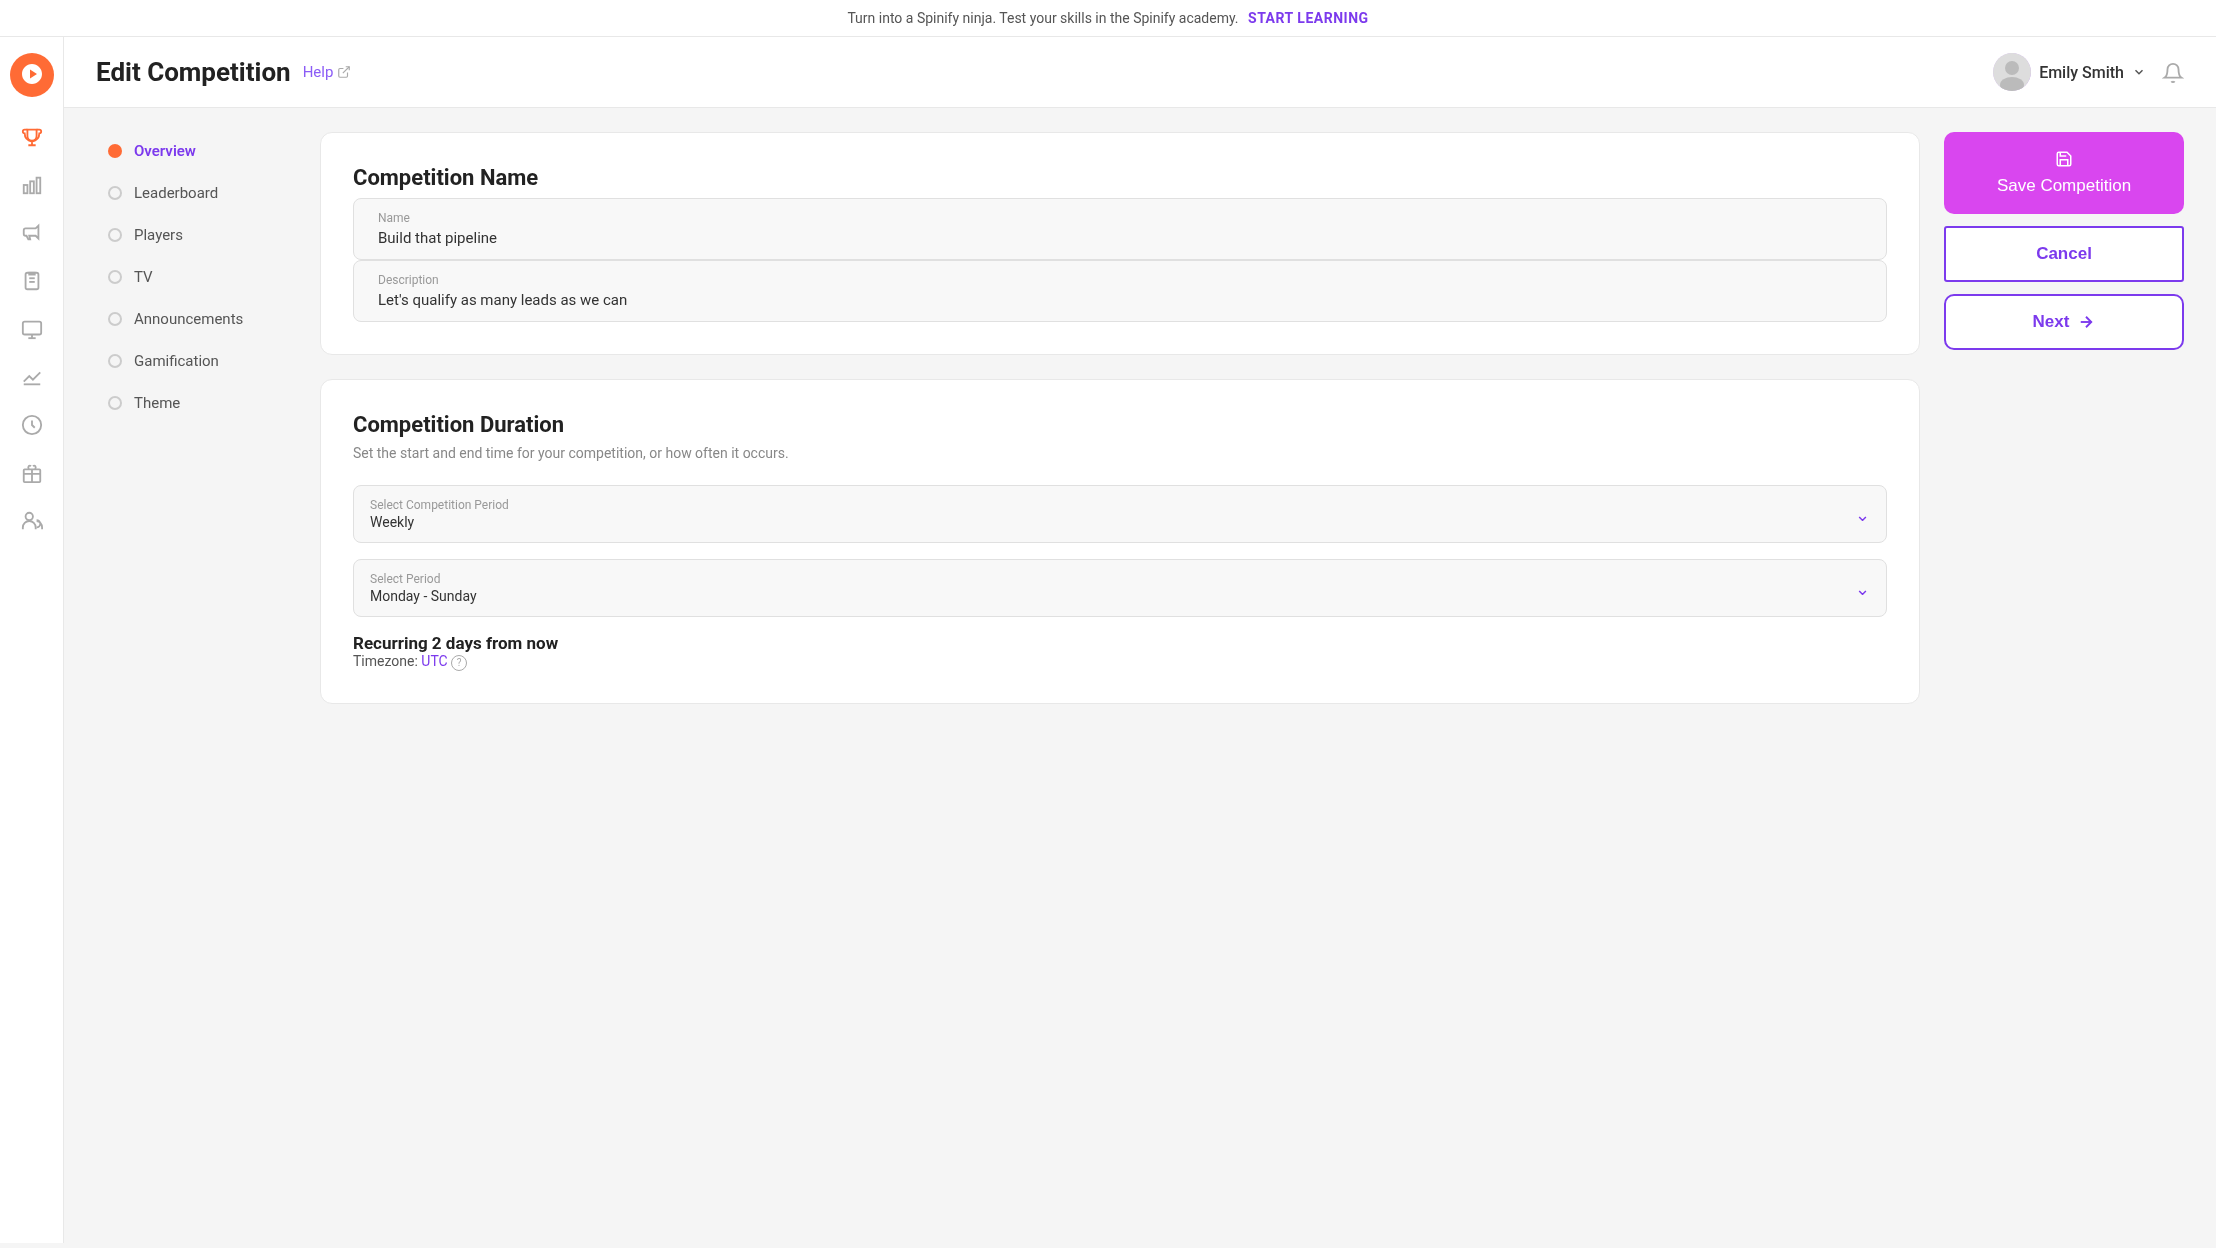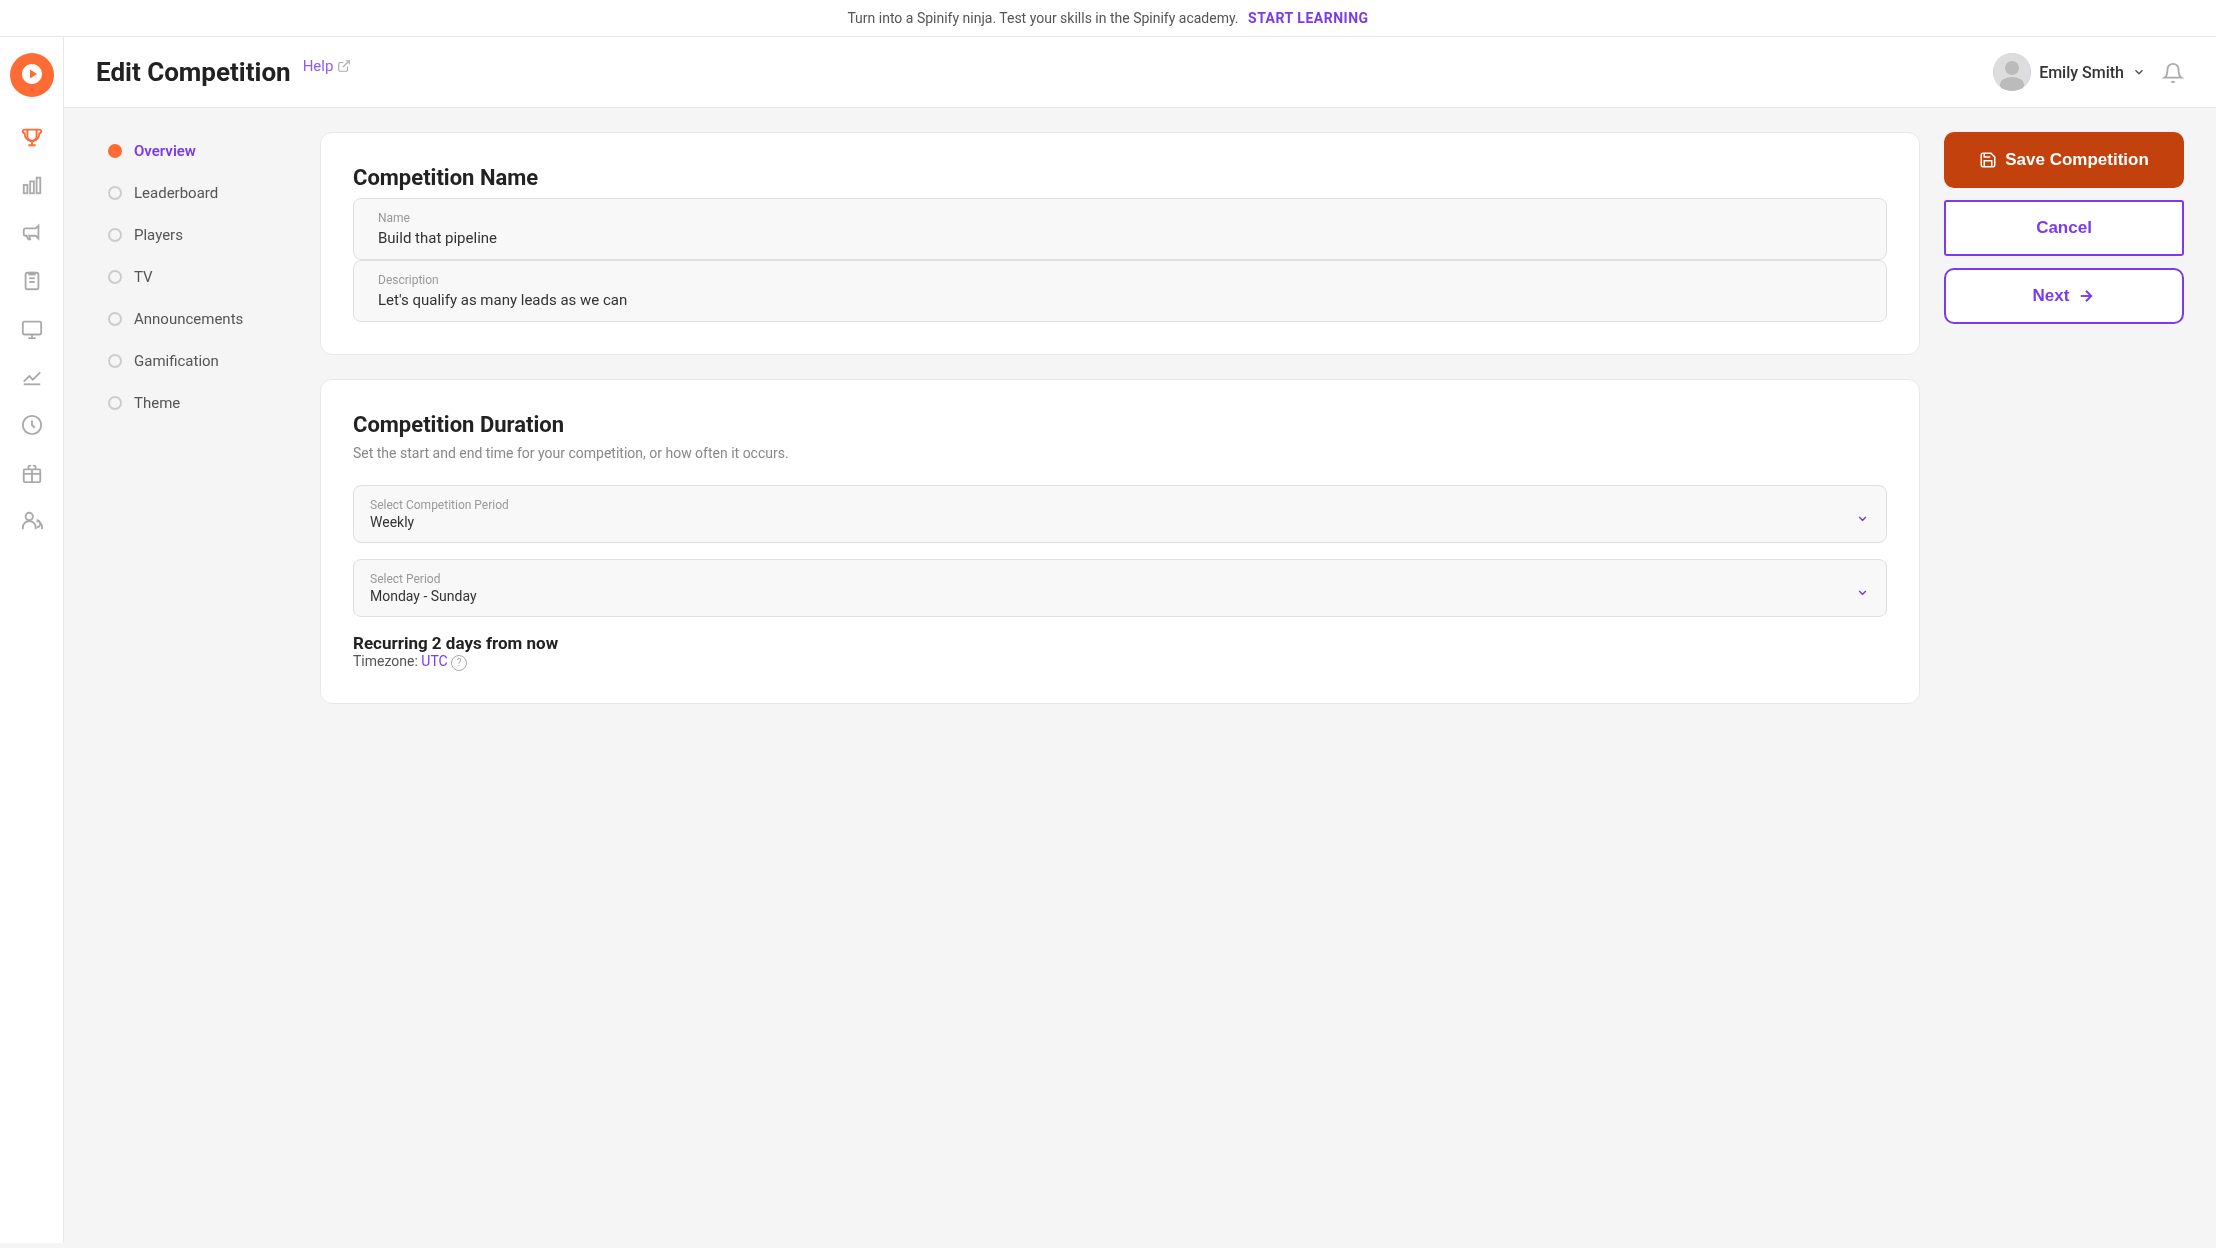--- a/index.html
+++ b/index.html
@@ -79,21 +79,21 @@
     .header {
       background: #fff;
       border-bottom: 1px solid #e8e8e8;
       padding: 16px 32px;
       display: flex;
       align-items: center;
       justify-content: space-between;
     }
     .header-left {
       display: flex;
-      align-items: flex-start;
+      align-items: center;
       gap: 12px;
     }
     .header-title {
       font-size: 26px;
       font-weight: 700;
       color: #222;
     }
     .header-help {
       display: flex;
       align-items: center;
@@ -260,33 +260,34 @@
     
     .right-panel {
       width: 240px;
       flex-shrink: 0;
       display: flex;
       flex-direction: column;
       gap: 12px;
     }
 
     .btn-save {
-      background: #c2410c;
+      background: #d946ef;
       color: white;
       border: none;
       border-radius: 10px;
       padding: 18px 24px;
       font-size: 17px;
-      font-weight: 700;
+      font-weight: 400;
       cursor: pointer;
       display: flex;
       align-items: center;
       justify-content: center;
       gap: 8px;
       width: 100%;
+      flex-direction: column;
     }
 
     .btn-cancel {
       background: #fff;
       color: #7c3aed;
       border: 2px solid #7c3aed;
       border-radius: 3px;
       padding: 16px 24px;
       font-size: 17px;
       font-weight: 600;

